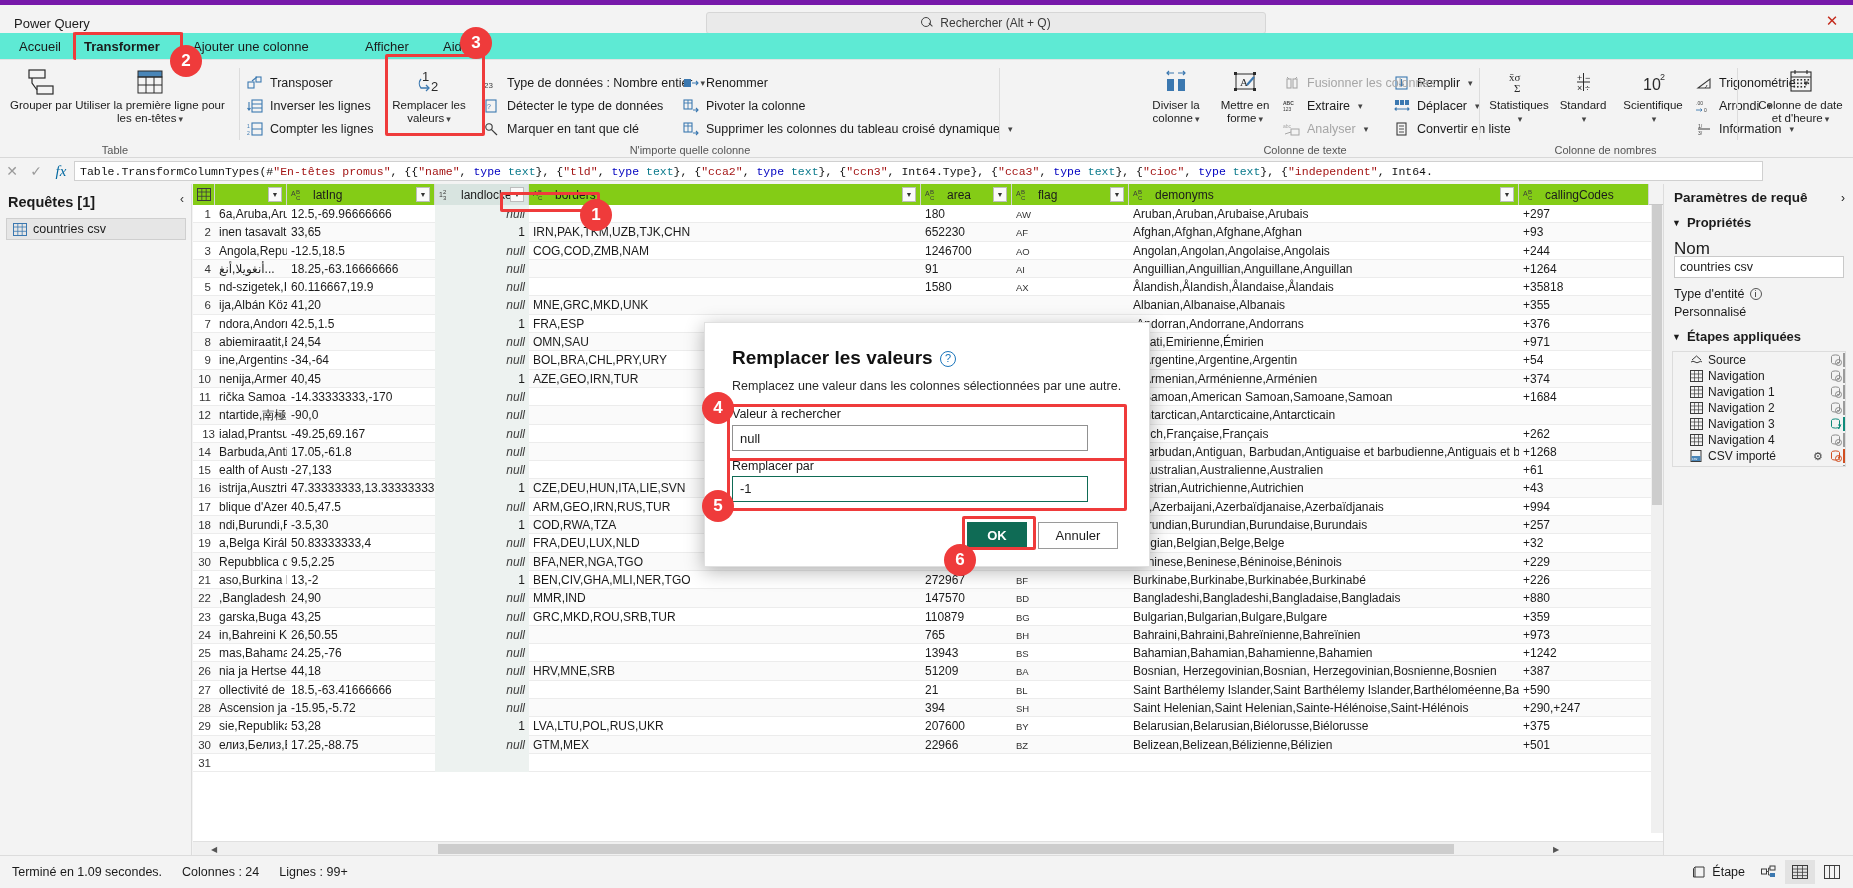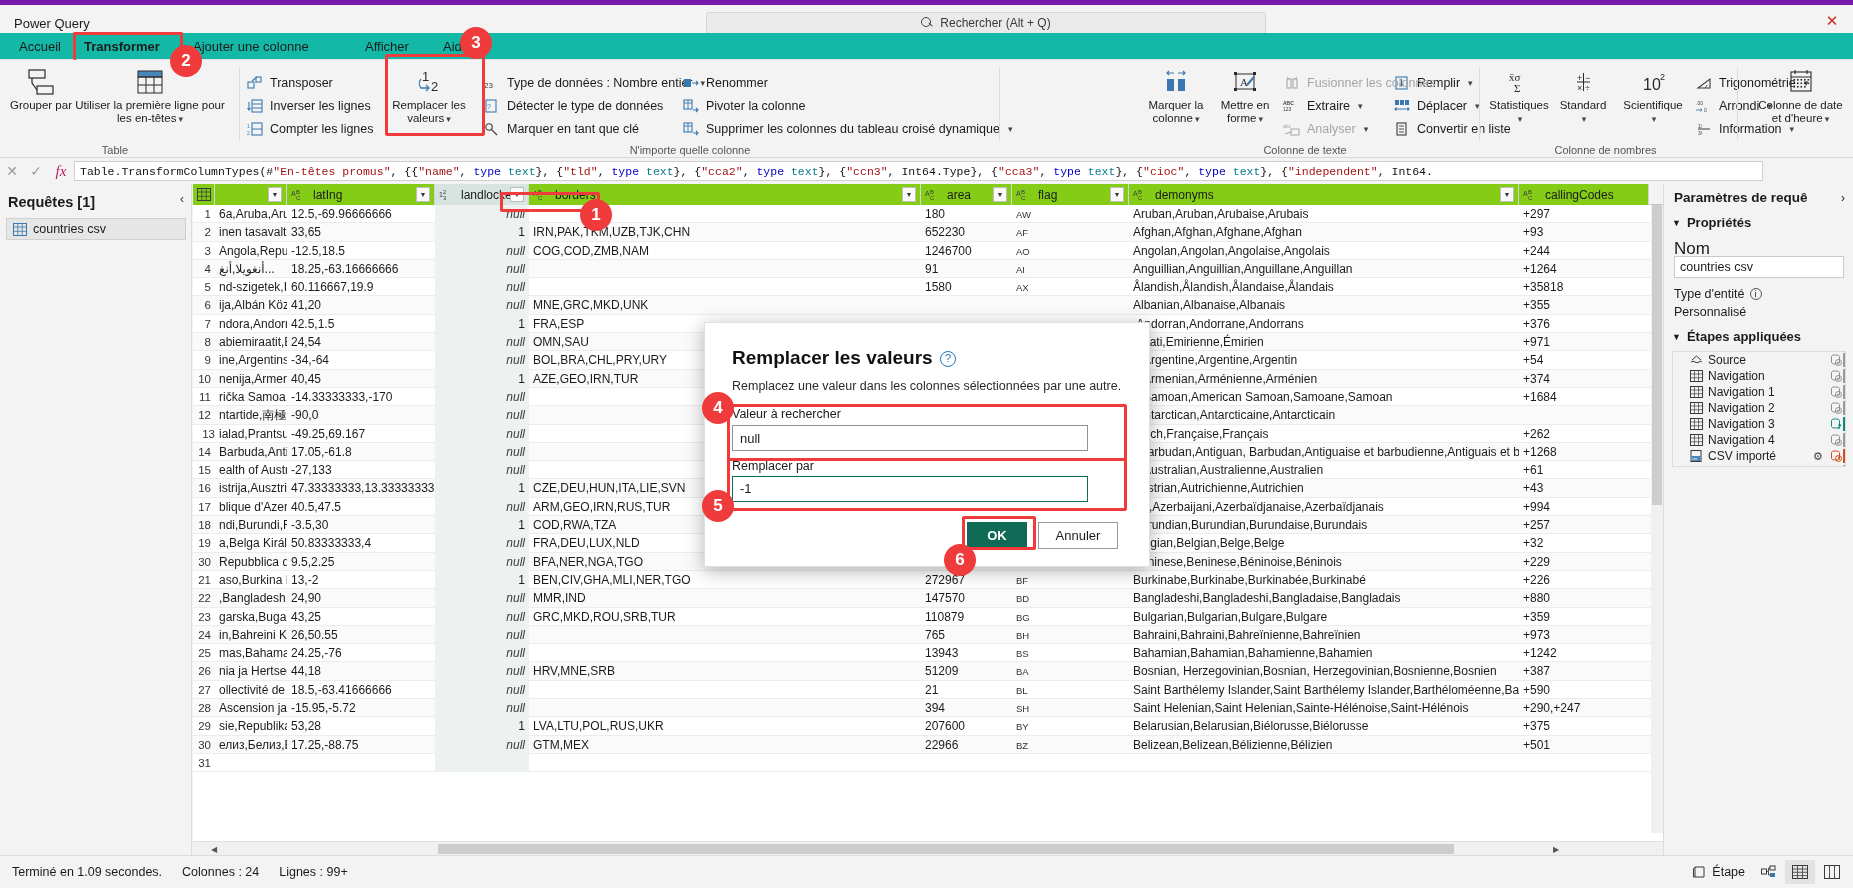--- a/index.html
+++ b/index.html
@@ -25,21 +25,21 @@
     background:#eaeaea; border:1px solid #d6d6d6; border-radius:3px;
     display:flex; align-items:center; justify-content:center; gap:7px;
     color:#3a3a3a; font-size:12px;
   }
   #search-wrap .mag { width:12px; height:12px; display:inline-block; position:relative; }
   #search-wrap .mag::before { content:""; position:absolute; left:0; top:0; width:8px; height:8px; border:1.4px solid #444; border-radius:50%; }
   #search-wrap .mag::after { content:""; position:absolute; left:7px; top:7px; width:5px; height:1.4px; background:#444; transform:rotate(45deg); }
   #win-close { position:absolute; right:9px; top:6px; width:24px; height:20px; color:#c42b1c; font-size:15px; line-height:20px; text-align:center; cursor:pointer; }
 
   
-  #tabstrip { position:absolute; left:0; top:33px; width:1853px; height:27px; background:#14b8a6; border-bottom:1px solid #e3e3e3; }
+  #tabstrip { position:absolute; left:0; top:33px; width:1853px; height:27px; background:#5eead4; border-bottom:1px solid #e3e3e3; }
   .rbtab { position:absolute; top:2px; height:24px; line-height:24px; padding:0 11px; font-size:13px; color:#1b1b1b; cursor:pointer; white-space:nowrap; }
   .rbtab.sel { font-weight:bold; }
 
   
   #ribbon { position:absolute; left:0; top:60px; width:1853px; height:98px; background:#f3f3f3; border-bottom:1px solid #d8d8d8; }
   .grp { position:absolute; top:0; height:98px; }
   .grp .glabel { position:absolute; bottom:2px; width:100%; text-align:center; font-size:11px; color:#555; white-space:nowrap; }
   .grp .vsep { position:absolute; right:0; top:8px; width:1px; height:72px; background:#dcdcdc; }
 
   .bigbtn { position:absolute; top:5px; width:76px; text-align:center; cursor:pointer; }
@@ -49,21 +49,21 @@
   .smbtn { position:absolute; height:22px; display:flex; align-items:center; gap:6px; cursor:pointer; font-size:12.5px; color:#1b1b1b; white-space:nowrap; }
   .smbtn.dis { color:#a6a6a6; }
   .smbtn .sic { width:18px; height:16px; flex:none; display:flex; align-items:center; justify-content:center; }
   .chev { font-size:9px; color:#444; margin-left:2px; }
 
   svg { display:block; }
 
   
   #fxbar { position:absolute; left:0; top:158px; width:1853px; height:26px; background:#f3f3f3; display:flex; align-items:center; }
   #fxbar .fxicon { width:24px; text-align:center; color:#9a9a9a; font-size:14px; cursor:pointer; }
-  #fxbar .fxlbl { width:26px; text-align:center; font-style:italic; font-family:"Liberation Serif", serif; font-size:15px; color:#be185d; }
+  #fxbar .fxlbl { width:26px; text-align:center; font-style:italic; font-family:"Liberation Serif", serif; font-size:15px; color:#0369a1; }
   #formula-input {
     flex:1; height:20px; margin-right:90px; background:#fff; border:1px solid #d0d0d0;
     font-family:"Liberation Mono", monospace; font-size:11.5px; padding:1px 5px;
     white-space:nowrap; overflow:hidden; line-height:18px; color:#111;
   }
   #formula-input .s { color:#a31515; }
   #formula-input .k { color:#0000c0; }
   #formula-input .t { color:#0b7a8c; }
 
   
@@ -341,21 +341,21 @@
 
   <div class="grp" style="left:1140px; width:340px;">
     <div class="bigbtn" style="left:0; width:72px;">
       <div class="ic">
         <svg width="40" height="30" viewBox="0 0 40 30">
             <rect x="11" y="12" width="7" height="12" fill="#3b78b0"></rect>
             <rect x="22" y="12" width="7" height="12" fill="#3b78b0"></rect>
             <path d="M18 6 L11 6 M13 4 L11 6 L13 8 M22 6 L29 6 M27 4 L29 6 L27 8" stroke="#3b78b0" stroke-width="1.2" fill="none"></path>
           </svg>
       </div>
-      <div class="lb"><span>Marquer la colonne</span><span class="chev">▾</span></div>
+      <div class="lb"><span>Diviser la colonne</span><span class="chev">▾</span></div>
     </div>
     <div class="bigbtn" style="left:72px; width:66px;">
       <div class="ic">
         <svg width="40" height="30" viewBox="0 0 40 30">
             <rect x="11" y="7" width="18" height="15" fill="none" stroke="#2a2a2a" stroke-width="1"></rect>
             <text x="15" y="19" font-size="11" fill="#2a2a2a" font-family="Liberation Serif">A</text>
             <path d="M22 18 L29 10" stroke="#3b78b0" stroke-width="2"></path>
             <rect x="9" y="5" width="3" height="3" fill="#2a2a2a"></rect>
             <rect x="28" y="5" width="3" height="3" fill="#2a2a2a"></rect>
             <rect x="9" y="21" width="3" height="3" fill="#2a2a2a"></rect>

